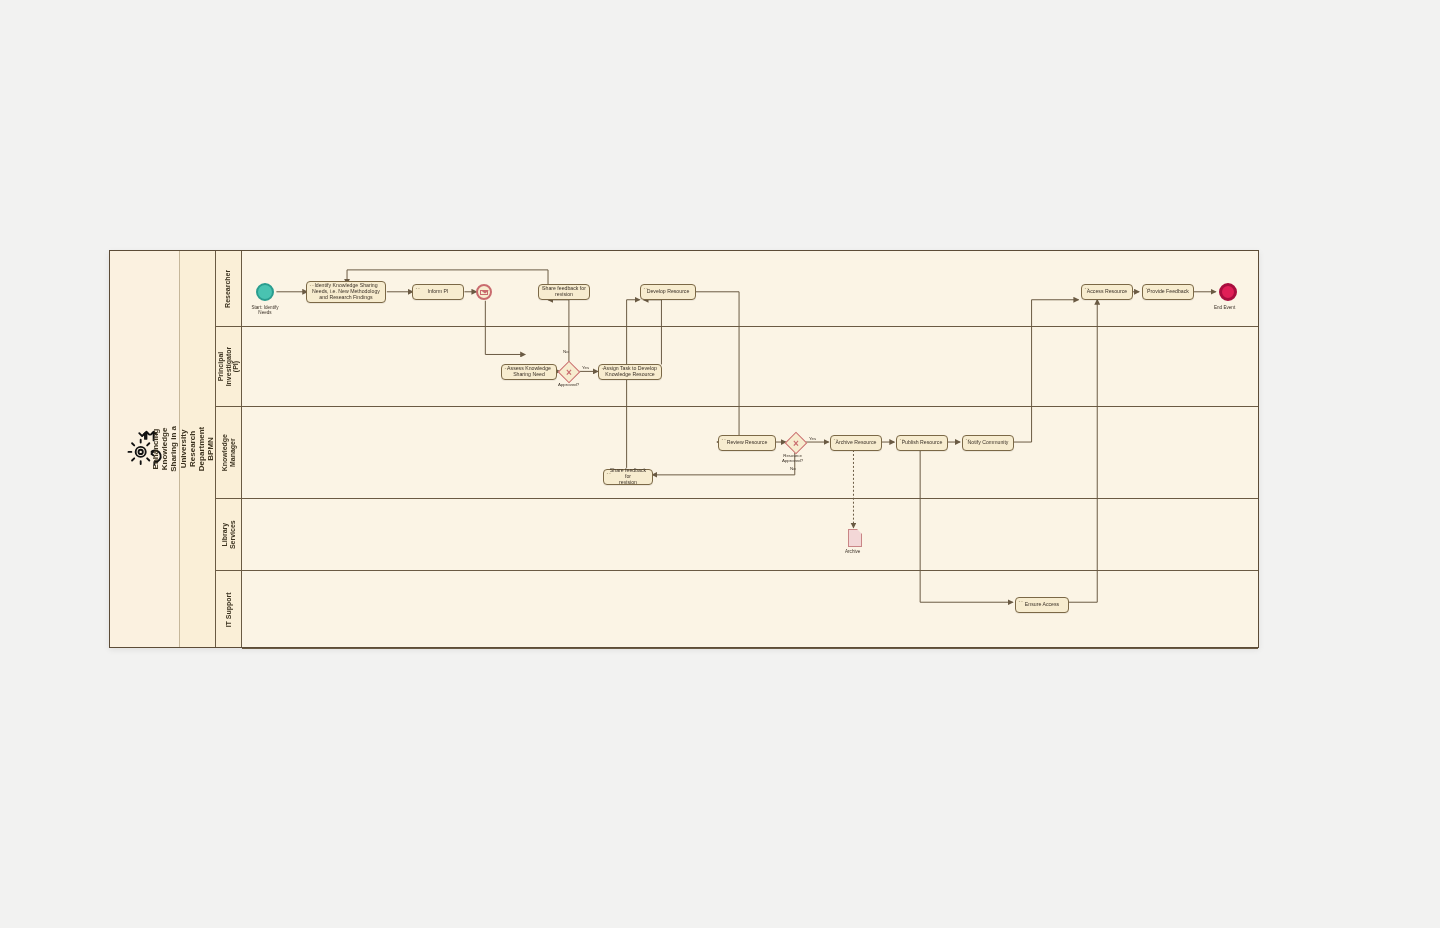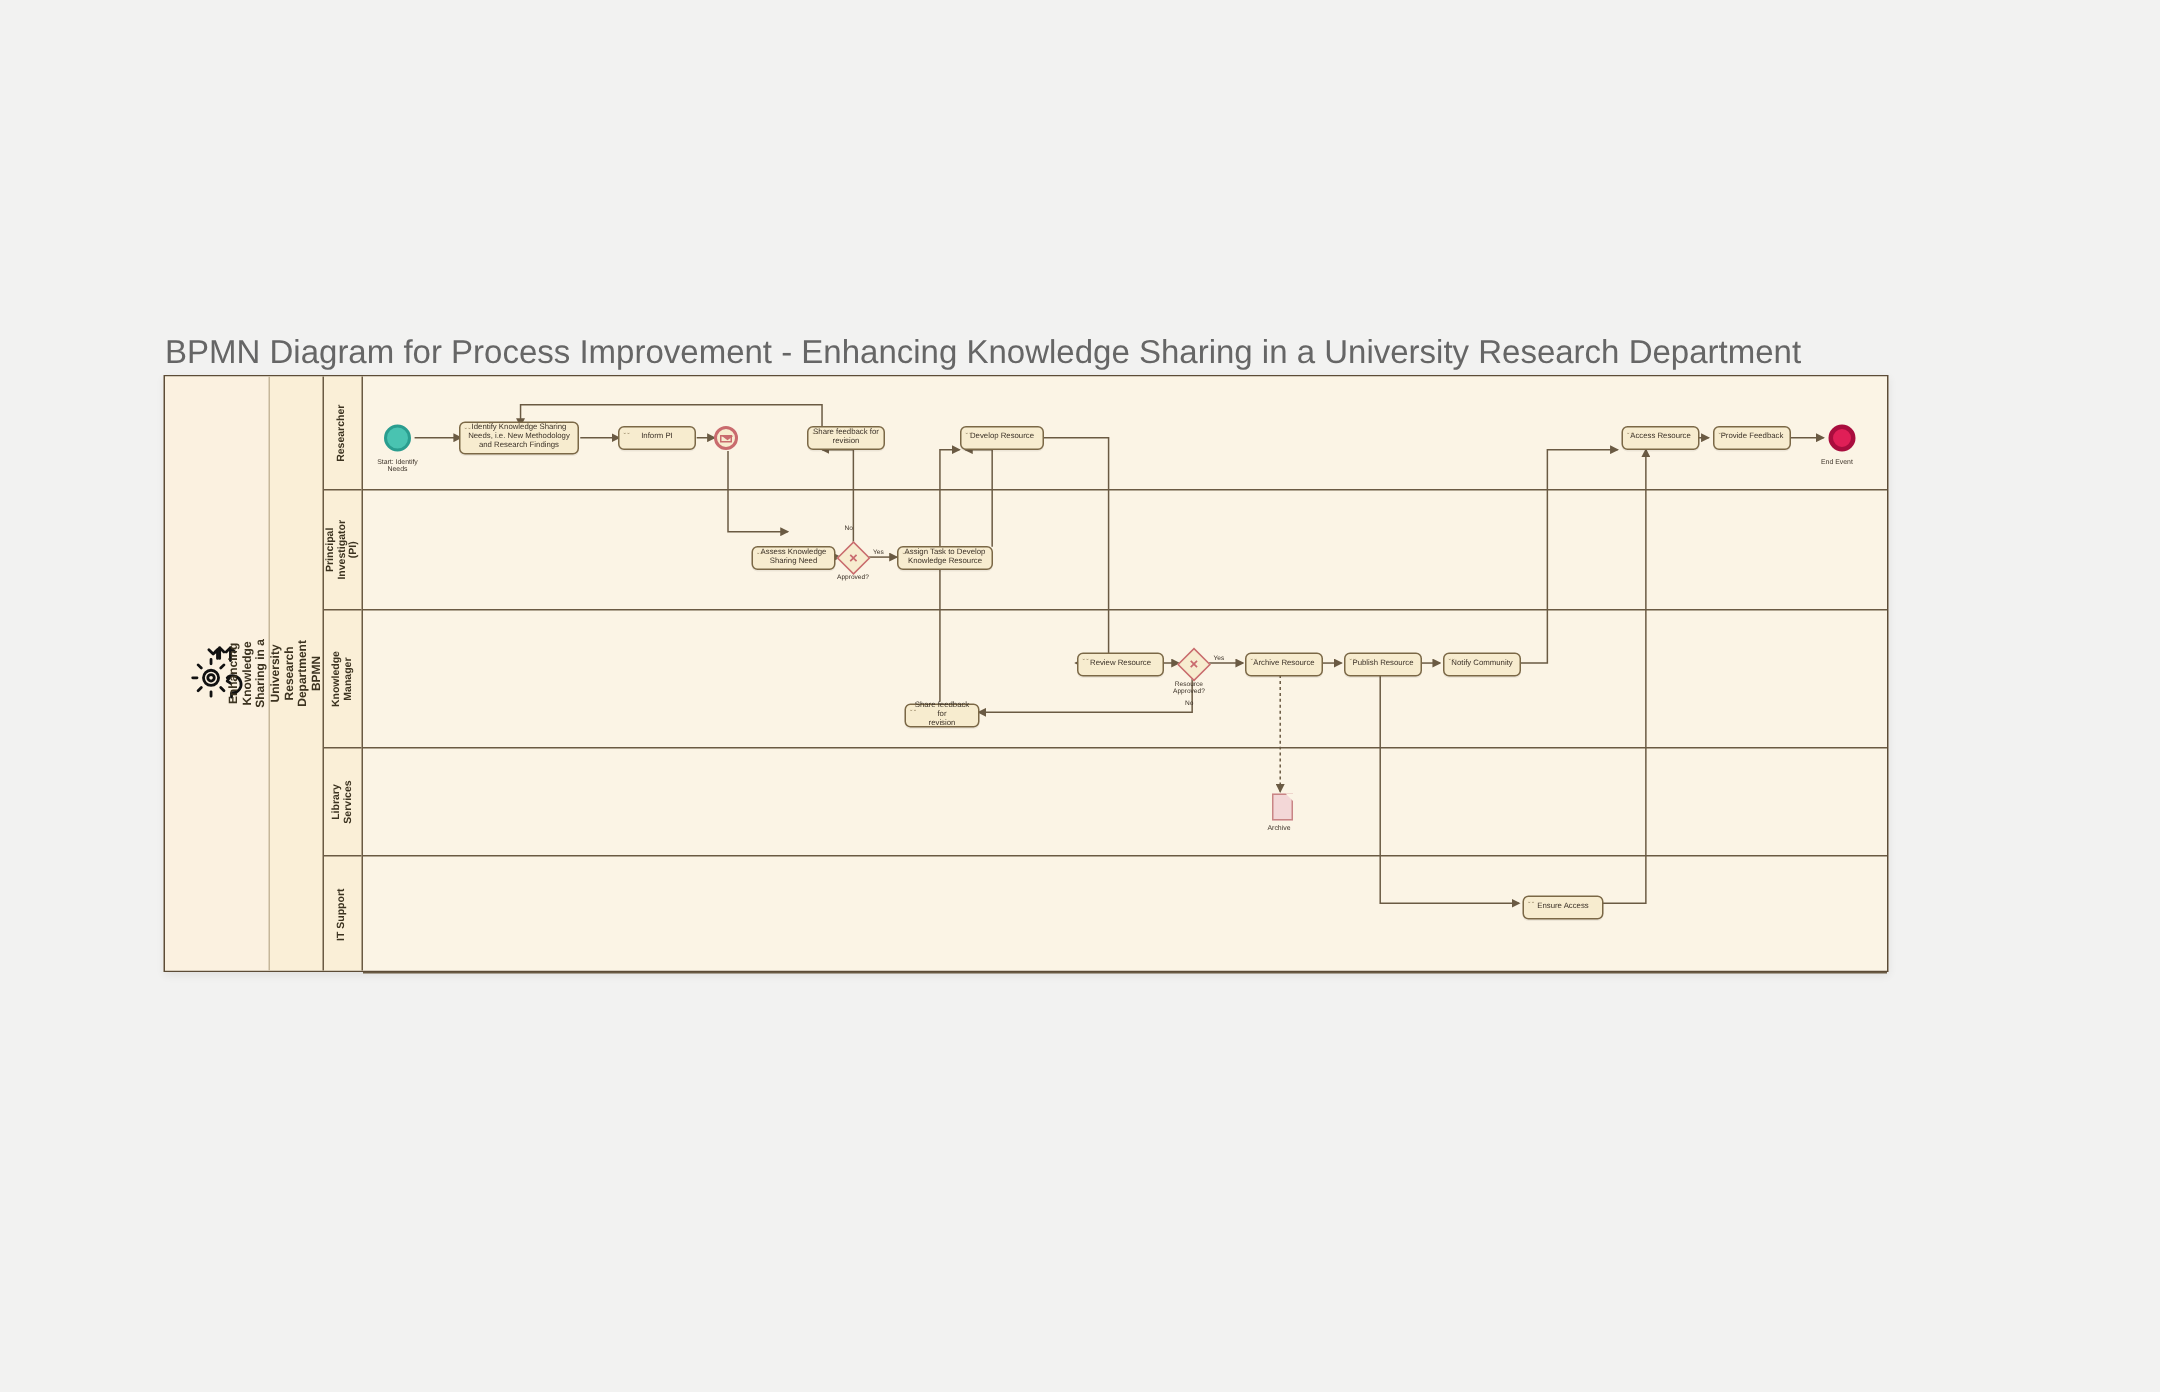--- a/index.html
+++ b/index.html
@@ -153,21 +153,20 @@
     border-top:5px solid #fbf4e5;
     border-left:5px solid transparent;
   }
 
   svg.edges { position:absolute; inset:0; width:100%; height:100%; pointer-events:none; }
 </style>
 </head>
 <body>
 
 <div class="page">
-  <div class="title">BPMN Diagram for Process Improvement - Enhancing Knowledge Sharing in a University Research Department</div>
   <div class="diagram-shadow"></div>
   <div class="diagram">
 
     <div class="icon-col">
       <svg viewBox="0 0 64 64" fill="none" stroke="#111" stroke-width="2.6" stroke-linecap="round" stroke-linejoin="round">
         <circle cx="26" cy="36" r="7"></circle>
         <circle cx="26" cy="36" r="3"></circle>
         <path d="M26 23v-4M26 53v-4M13 36h-4M43 36h-2M17 27l-3-3M35 45l3 3M17 45l-3 3M35 27l3-3"></path>
         <path d="M46 50a8 8 0 1 0-4-15"></path>
         <path d="M43 36l-2 3 3 2"></path>

